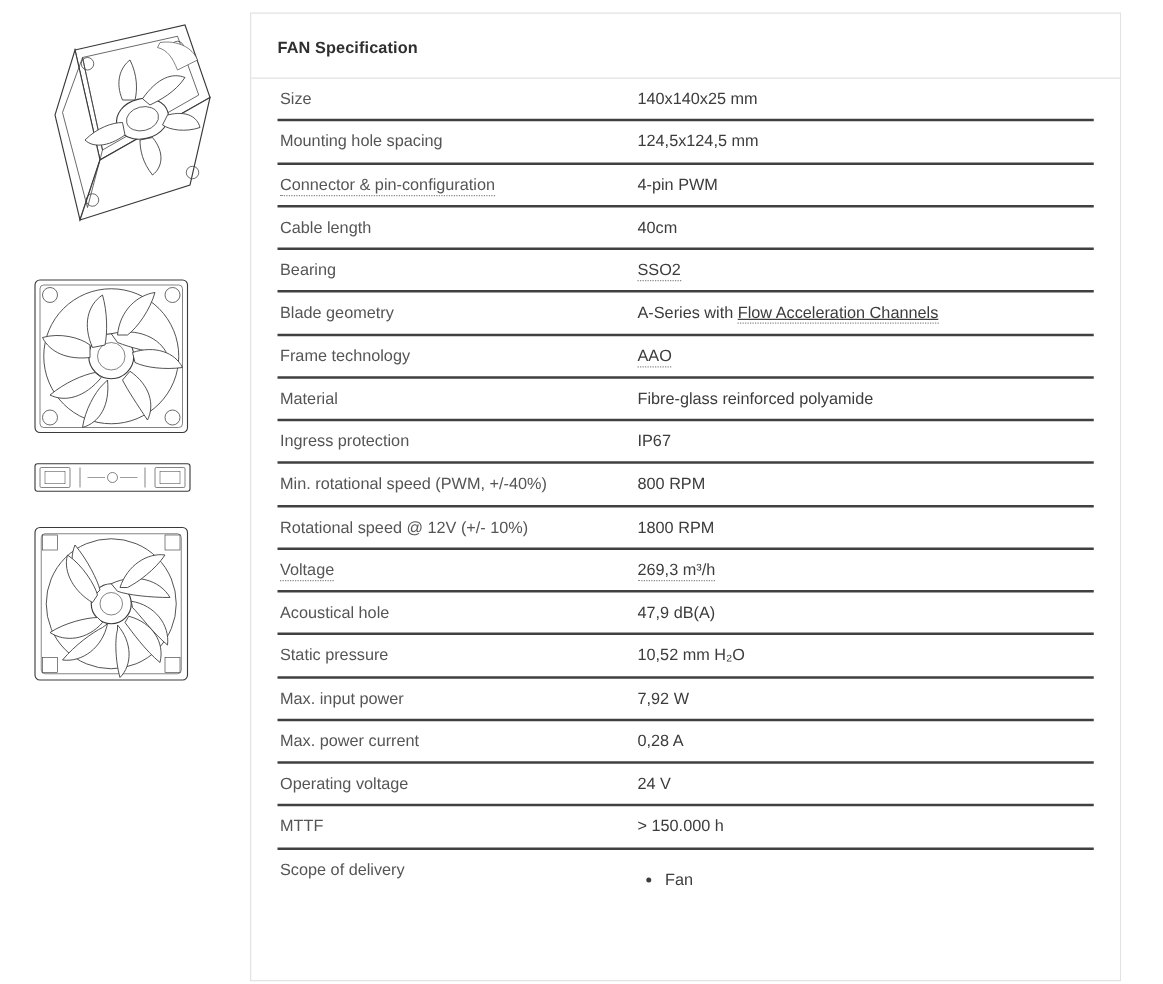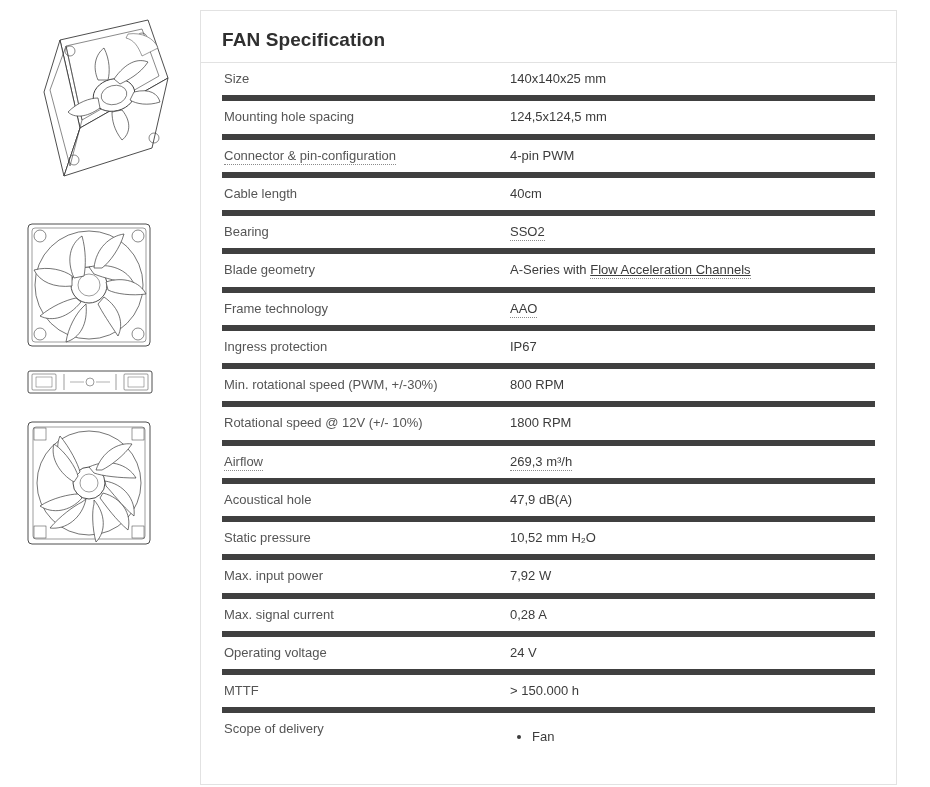--- a/index.html
+++ b/index.html
@@ -51,42 +51,42 @@
   }
 
   #spec-header {
     height: 52px;
     border-bottom: 1px solid #e2e2e2;
     box-sizing: border-box;
     padding: 18px 0 0 21px;
   }
 
   #spec-title {
-    font-size: 19px;
+    font-size: 13px;
     font-weight: bold;
     color: #2f2f2f;
     letter-spacing: .1px;
     text-align: right;
   }
 
   #spec-body {
     padding: 0 21px 0 21px;
   }
 
   table.spec {
     width: 100%;
     border-collapse: collapse;
     table-layout: fixed;
   }
 
   table.spec td {
     font-size: 13px;
     color: #4c4c4c;
     padding: 8px 2px 8px 2px;
-    border-bottom: 6px solid #404040;
+    border-bottom: 2px solid #404040;
     vertical-align: top;
     line-height: 1.25;
   }
 
   table.spec td.label {
     width: 282px;
     color: #555555;
   }
 
   table.spec td.value {
@@ -265,49 +265,53 @@
             </tr>
             <tr>
               <td class="label"><span>Blade geometry</span></td>
               <td class="value"><span>A-Series with </span><span class="linked">Flow Acceleration Channels</span></td>
             </tr>
             <tr>
               <td class="label"><span>Frame technology</span></td>
               <td class="value"><span class="dotted">AAO</span></td>
             </tr>
             <tr>
+              <td class="label"><span>Material</span></td>
+              <td class="value"><span>Fibre-glass reinforced polyamide</span></td>
+            </tr>
+            <tr>
               <td class="label"><span>Ingress protection</span></td>
               <td class="value"><span>IP67</span></td>
             </tr>
             <tr>
-              <td class="label"><span>Min. rotational speed (PWM, +/-30%)</span></td>
+              <td class="label"><span>Min. rotational speed (PWM, +/-40%)</span></td>
               <td class="value"><span>800 RPM</span></td>
             </tr>
             <tr>
               <td class="label"><span>Rotational speed @ 12V (+/- 10%)</span></td>
               <td class="value"><span>1800 RPM</span></td>
             </tr>
             <tr>
-              <td class="label"><span class="dotted">Airflow</span></td>
+              <td class="label"><span class="dotted">Voltage</span></td>
               <td class="value"><span class="dotted">269,3 m³/h</span></td>
             </tr>
             <tr>
               <td class="label"><span>Acoustical hole</span></td>
               <td class="value"><span>47,9 dB(A)</span></td>
             </tr>
             <tr>
               <td class="label"><span>Static pressure</span></td>
               <td class="value"><span>10,52 mm H₂O</span></td>
             </tr>
             <tr>
               <td class="label"><span>Max. input power</span></td>
               <td class="value"><span>7,92 W</span></td>
             </tr>
             <tr>
-              <td class="label"><span>Max. signal current</span></td>
+              <td class="label"><span>Max. power current</span></td>
               <td class="value"><span>0,28 A</span></td>
             </tr>
             <tr>
               <td class="label"><span>Operating voltage</span></td>
               <td class="value"><span>24 V</span></td>
             </tr>
             <tr>
               <td class="label"><span>MTTF</span></td>
               <td class="value"><span>&gt; 150.000 h</span></td>
             </tr>

